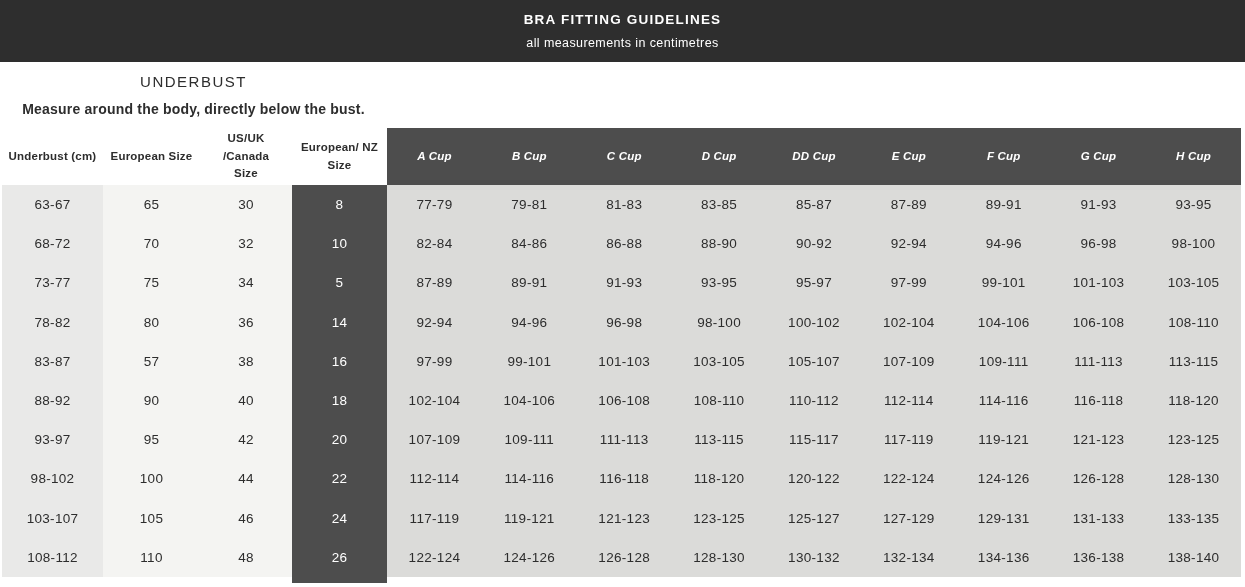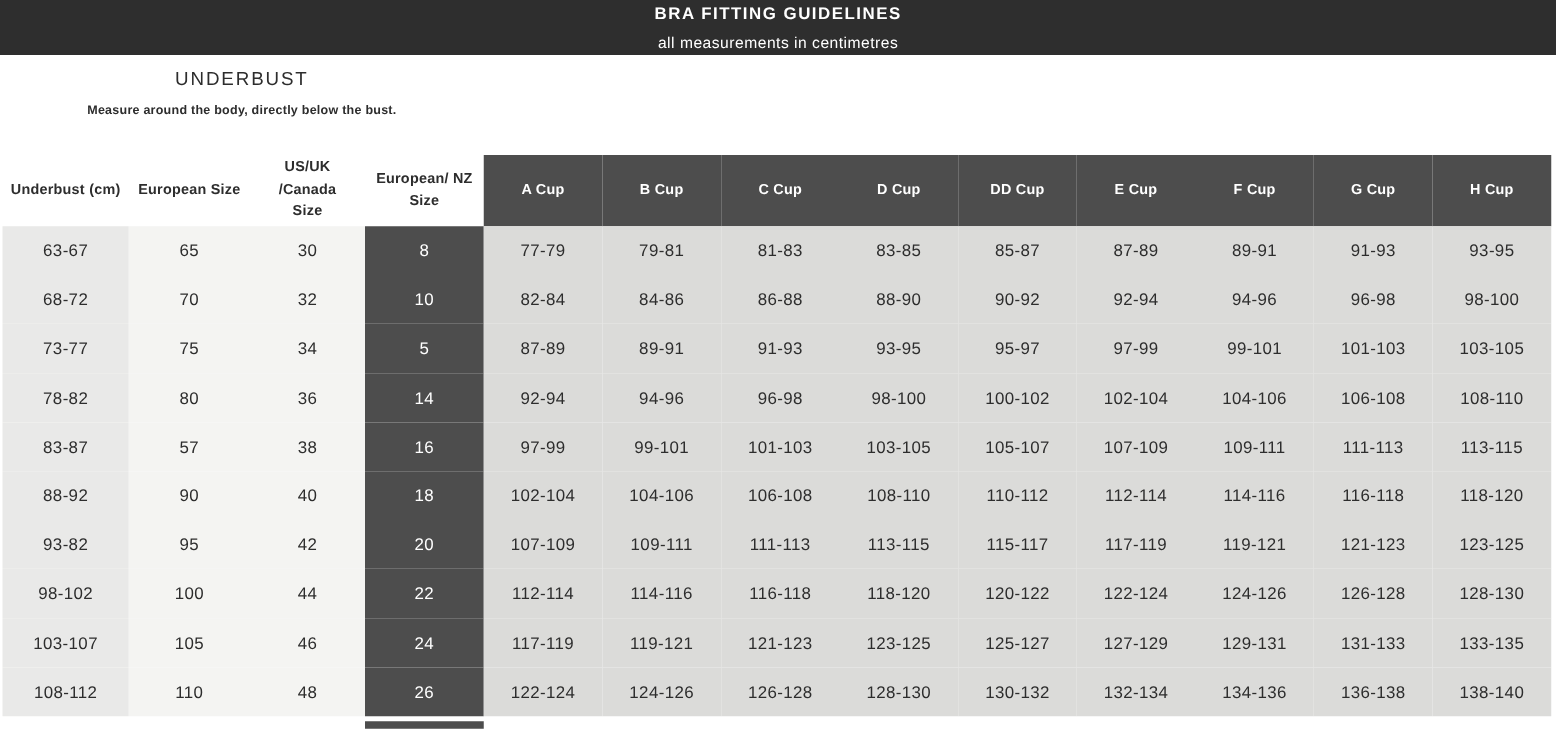--- a/index.html
+++ b/index.html
@@ -9,53 +9,53 @@
     height: 587px;
     background: #ffffff;
     font-family: "Liberation Sans", sans-serif;
     color: #2d2d2d;
     position: relative;
     overflow: hidden;
   }
 
   
   .banner {
-    height: 44px;
+    height: 62px;
     background: #2e2e2e;
     color: #ffffff;
     display: flex;
     flex-direction: column;
     align-items: center;
     justify-content: center;
     gap: 9px;
   }
   .banner-title {
     font-size: 13.5px;
     font-weight: bold;
     letter-spacing: 1.2px;
   }
   .banner-subtitle {
     font-size: 12.5px;
     font-weight: normal;
     letter-spacing: 0.4px;
   }
 
   
-  .sections { display: flex; height: 80px; background: #ffffff; }
+  .sections { display: flex; height: 66px; background: #ffffff; }
   .section { display: flex; flex-direction: column; align-items: center; }
   .section-underbust { width: 387px; }
   .section-overbust { flex: 1; }
   .section-title {
     font-size: 15px;
     letter-spacing: 1.5px;
     margin-top: 11px;
     color: #2d2d2d;
   }
   .section-desc {
-    font-size: 10px;
+    font-size: 14px;
     font-weight: bold;
     letter-spacing: 0.2px;
     margin-top: 11px;
     color: #2d2d2d;
   }
 
   
   table.size-chart {
     border-collapse: collapse;
     table-layout: fixed;
@@ -70,21 +70,21 @@
     height: 57px;
     font-size: 11.5px;
     font-weight: bold;
     text-align: center;
     vertical-align: middle;
     letter-spacing: 0.2px;
     line-height: 1.55;
     padding: 0 4px;
   }
   th.size-th { background: #ffffff; color: #2d2d2d; }
-  th.cup-th  { background: #4d4d4d; color: #ffffff; }
+  th.cup-th  { background: #4d4d4d; color: #ffffff; font-style: italic; }
   th .th-line { display: block; }
   td {
     height: 39.2px;
     text-align: center;
     vertical-align: middle;
     font-size: 13.5px;
     letter-spacing: 0.3px;
     padding: 0;
   }
   td.td-underbust { background: #e9e9e8; text-align: center; }
@@ -245,21 +245,21 @@
         <td class="td-cup">104-106</td>
         <td class="td-cup">106-108</td>
         <td class="td-cup">108-110</td>
         <td class="td-cup">110-112</td>
         <td class="td-cup">112-114</td>
         <td class="td-cup">114-116</td>
         <td class="td-cup">116-118</td>
         <td class="td-cup">118-120</td>
       </tr>
       <tr>
-        <td class="td-underbust">93-82</td>
+        <td class="td-underbust">93-97</td>
         <td class="td-size">95</td>
         <td class="td-size">42</td>
         <td class="td-aus">20</td>
         <td class="td-cup">107-109</td>
         <td class="td-cup">109-111</td>
         <td class="td-cup">111-113</td>
         <td class="td-cup">113-115</td>
         <td class="td-cup">115-117</td>
         <td class="td-cup">117-119</td>
         <td class="td-cup">119-121</td>

